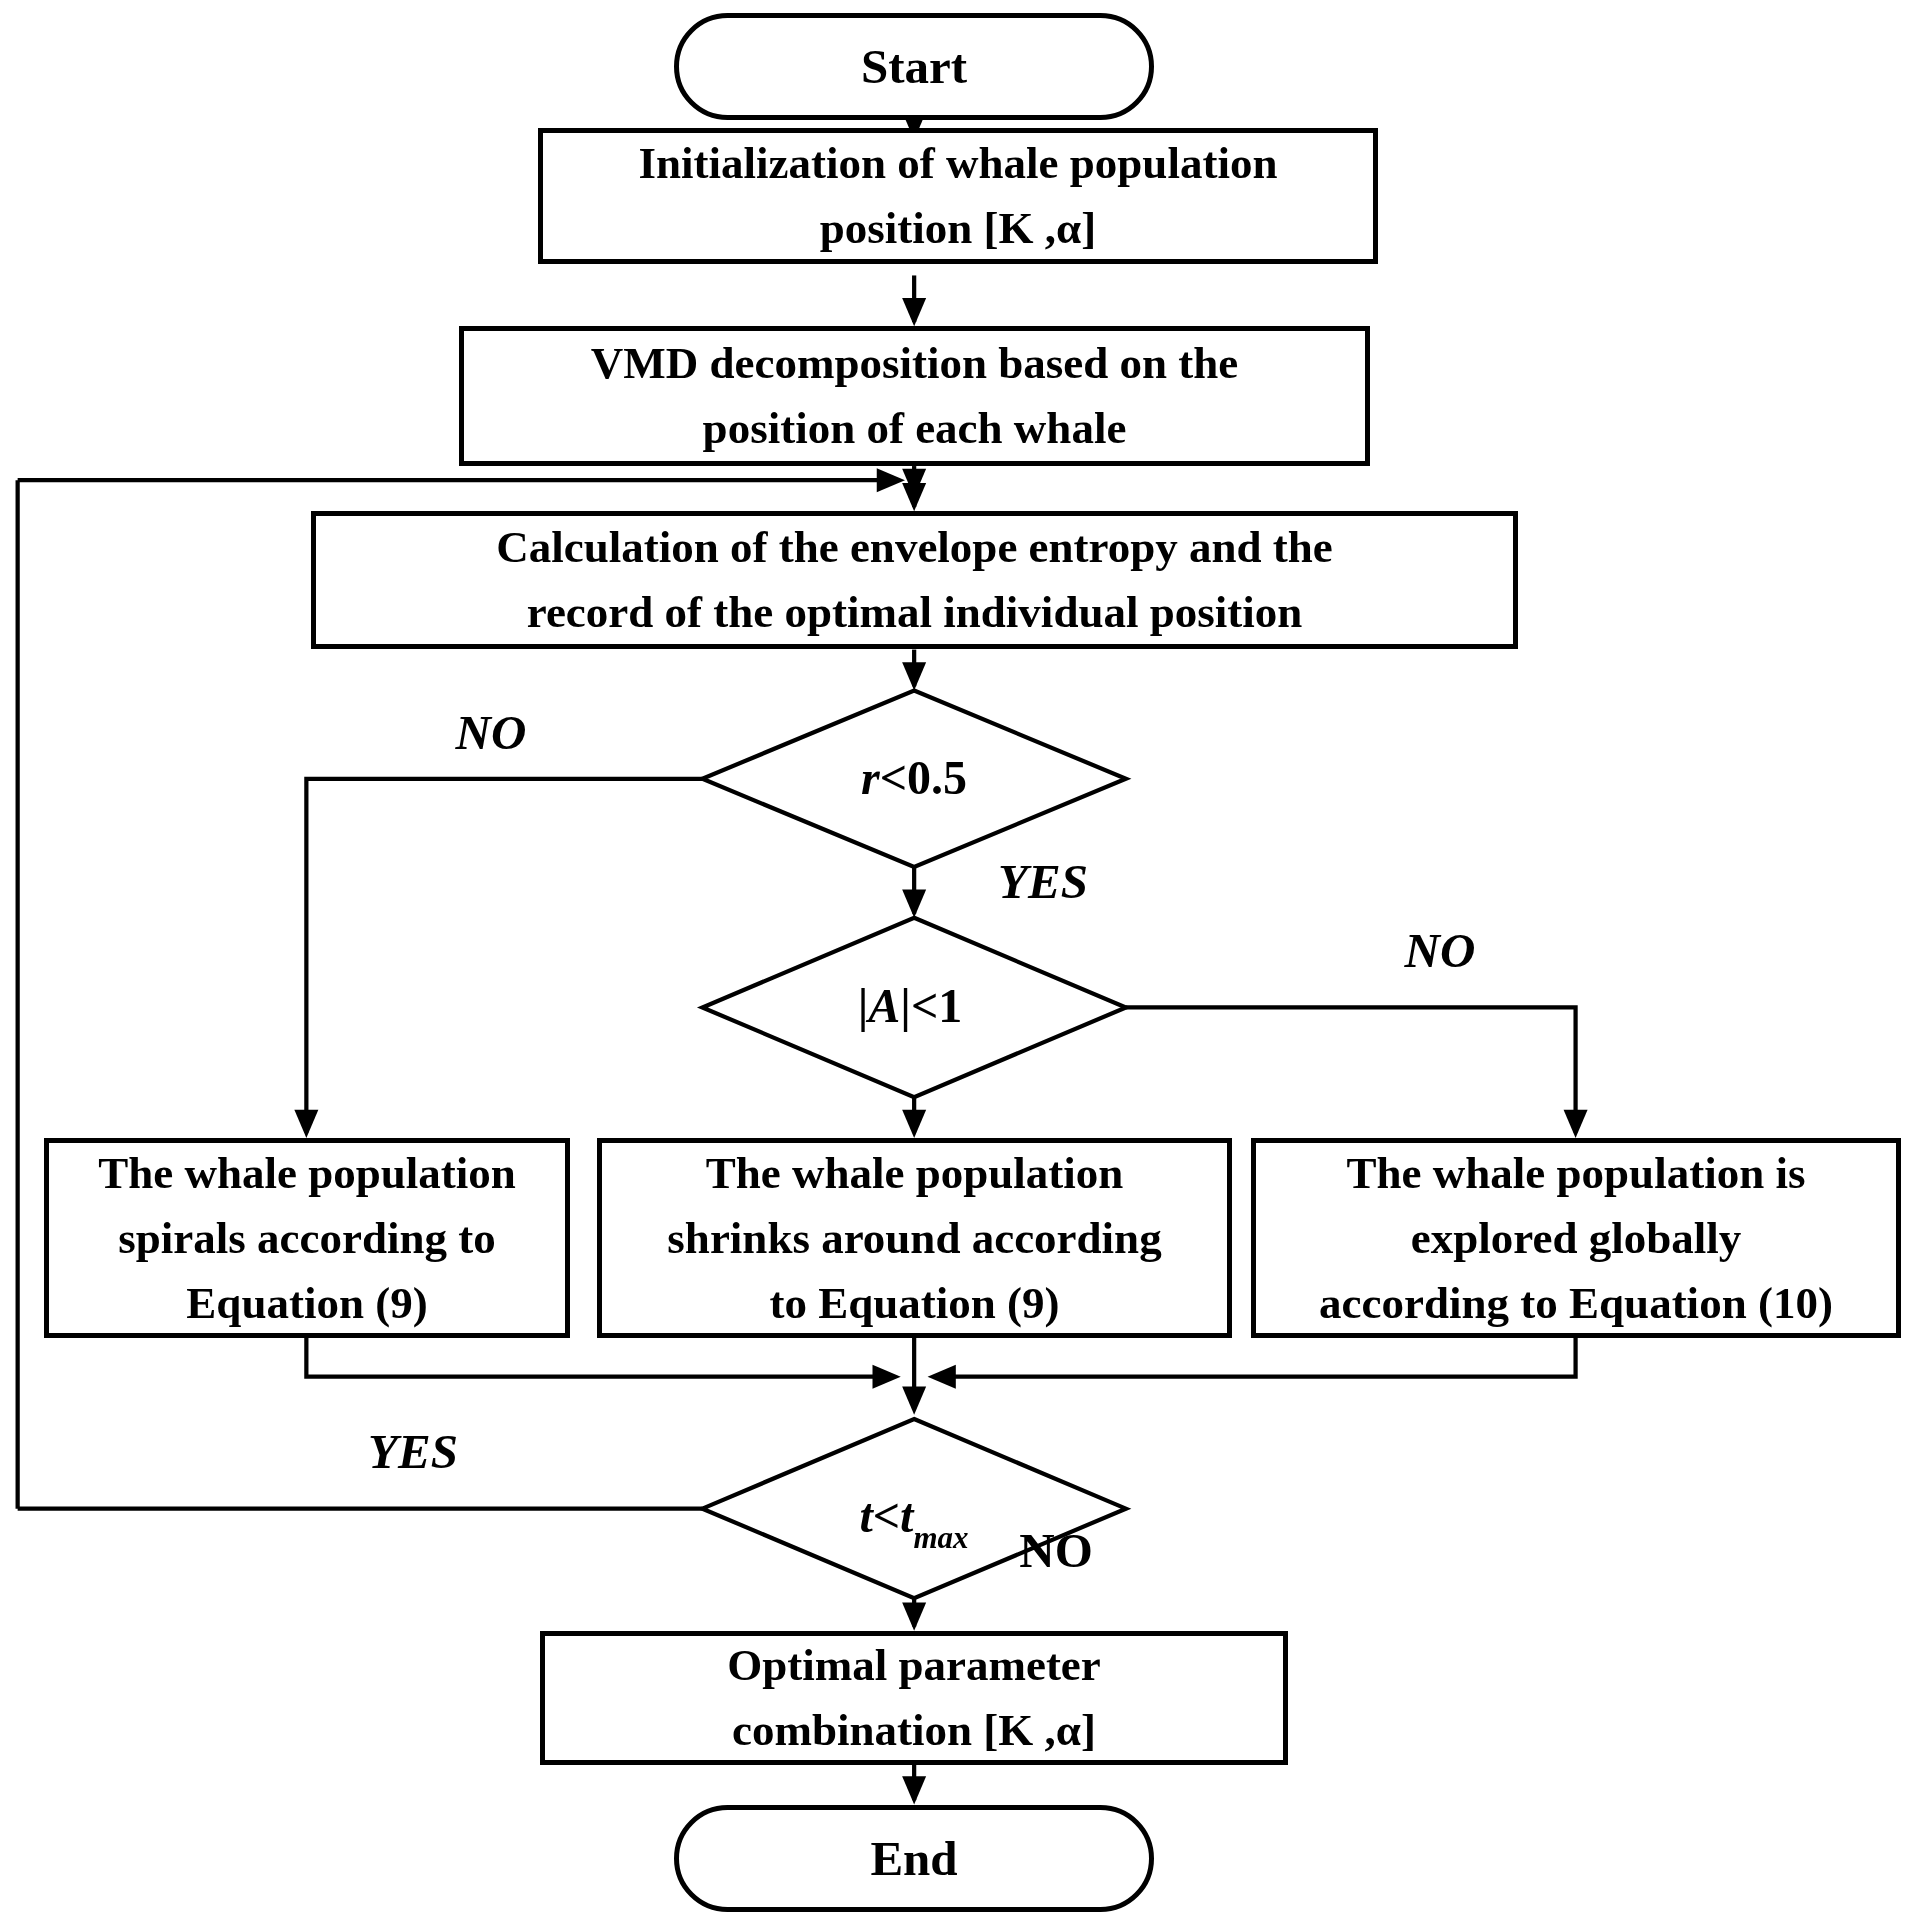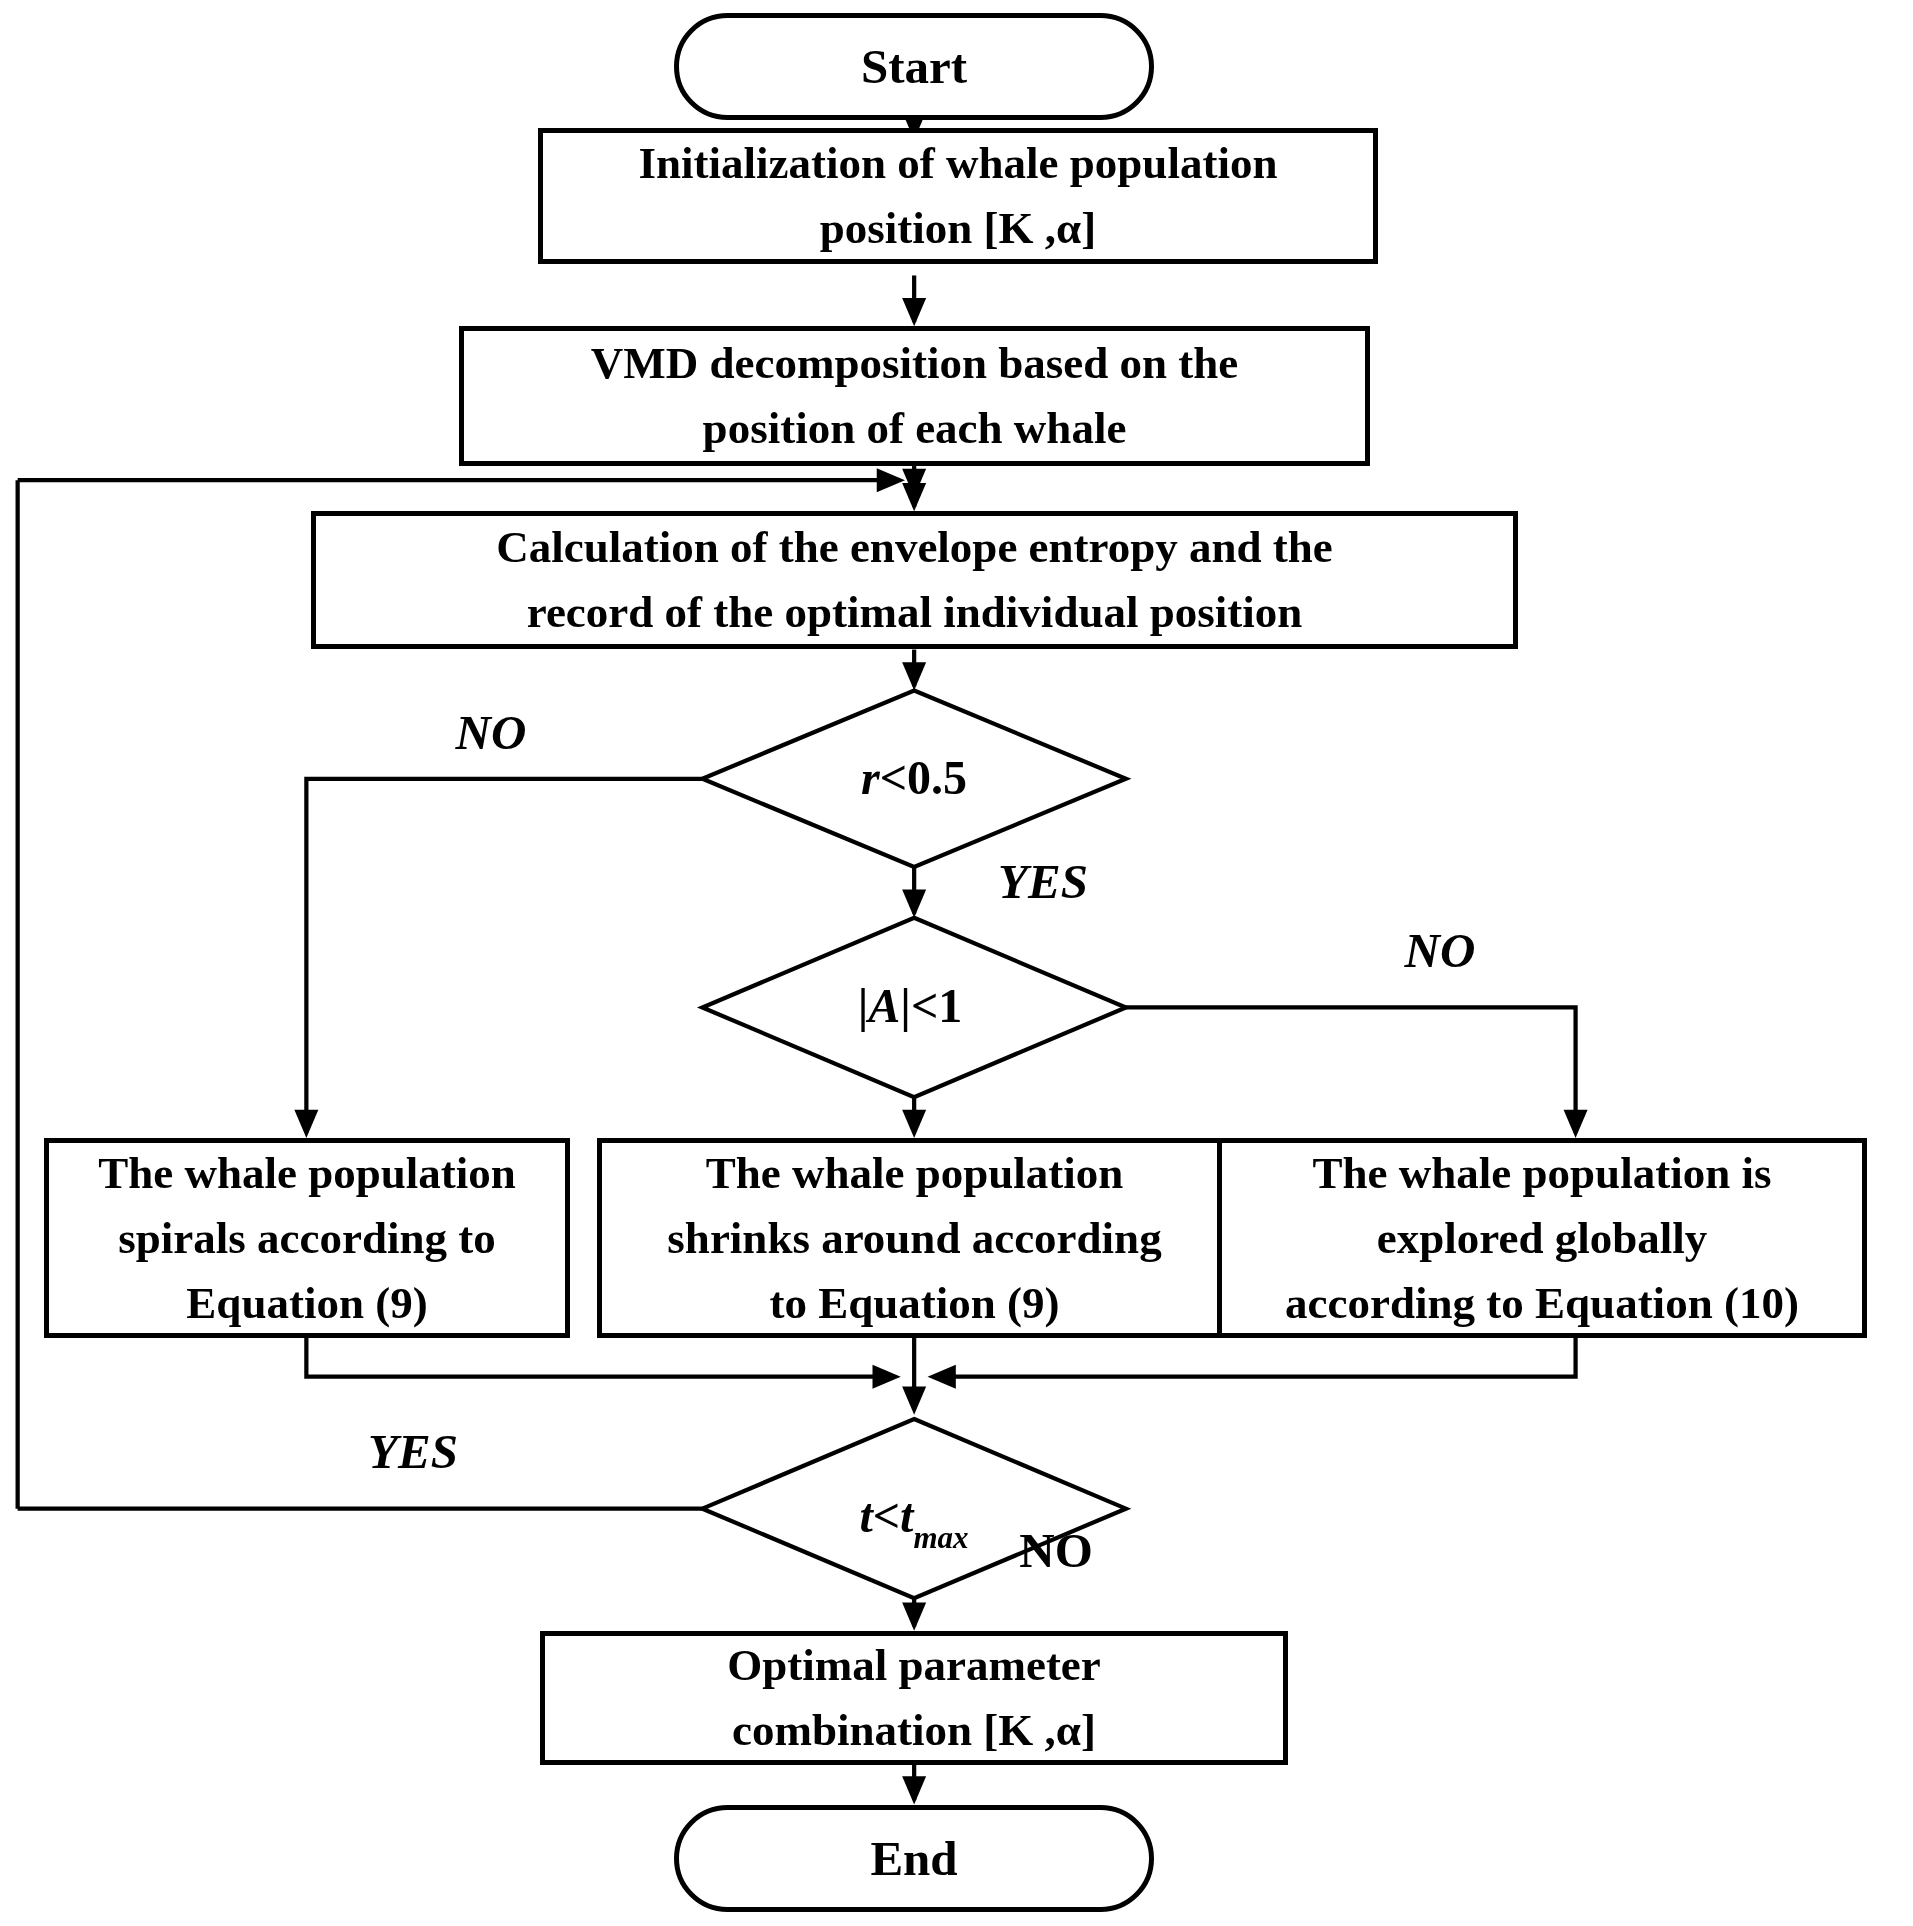--- a/index.html
+++ b/index.html
@@ -153,21 +153,21 @@
     <div class="ln">spirals according to</div>
     <div class="ln">Equation (9)</div>
   </div>
 
   <div class="node" style="left:597px; top:1138px; width:635px; height:200px;">
     <div class="ln">The whale population</div>
     <div class="ln">shrinks around according</div>
     <div class="ln">to Equation (9)</div>
   </div>
 
-  <div class="node" style="left:1217px; top:1138px; width:650px; height:200px;">
+  <div class="node" style="left:1251px; top:1138px; width:650px; height:200px;">
     <div class="ln">The whale population is</div>
     <div class="ln">explored globally</div>
     <div class="ln">according to Equation (10)</div>
   </div>
 
   <div class="node" style="left:540px; top:1631px; width:748px; height:134px;">
     <div class="ln">Optimal parameter</div>
     <div class="ln">combination [K ,α]</div>
   </div>
 

